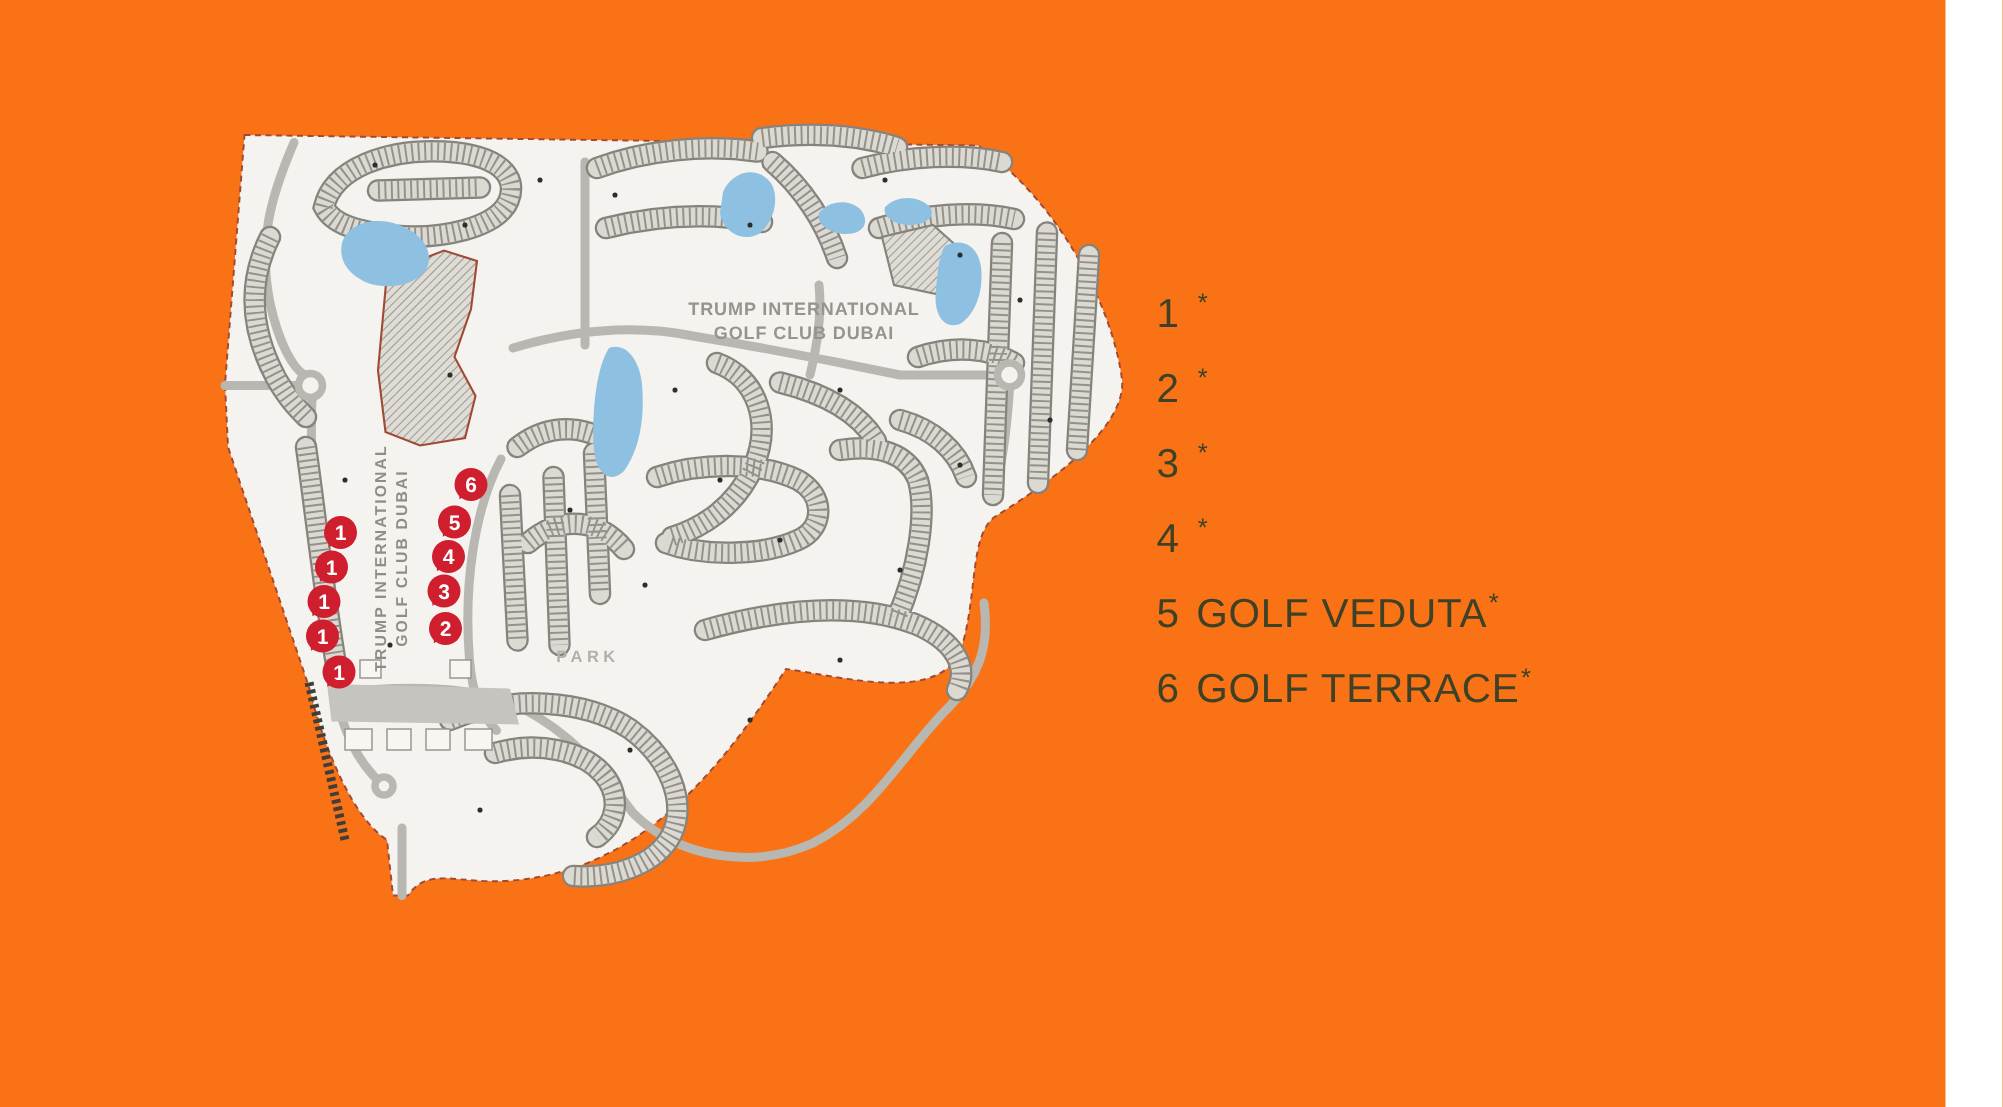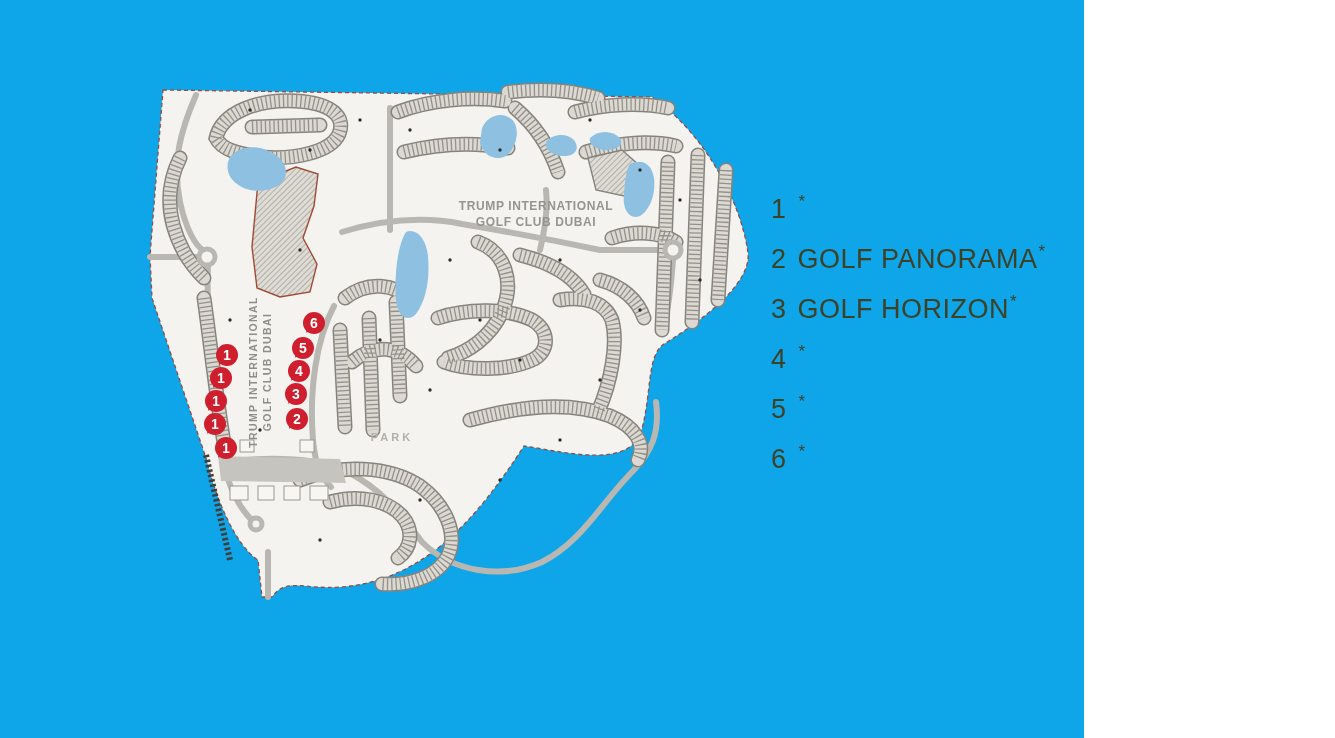--- a/index.html
+++ b/index.html
@@ -1,18 +1,18 @@
 <!DOCTYPE html>
 <html><head>
 <meta charset="utf-8">
 <style>
   html,body{margin:0;padding:0;}
   .stage{
-    position:relative;width:1084px;height:738px;overflow:hidden;
-    background:#0ea5e9;font-family:"Liberation Sans",sans-serif;
+    position:relative;width:1297px;height:738px;overflow:hidden;
+    background:#f97316;font-family:"Liberation Sans",sans-serif;
   }
   
   .map-svg{position:absolute;left:0;top:0;}
   .land{fill:#f4f3f0;}
   .boundary{fill:none;stroke:#a04a36;stroke-width:1.3;stroke-dasharray:4 3;}
   .railway{stroke:#3f3e3b;stroke-width:6;stroke-dasharray:2.5 2.5;fill:none;}
   .roads{fill:none;stroke:#b9b7b1;stroke-width:6;stroke-linecap:round;}
   .roundabout{fill:#f4f3f0;stroke:#b9b7b1;stroke-width:5;}
   .spine-outer{fill:none;stroke:#85837c;stroke-width:15;stroke-linecap:round;}
   .spine-mid{fill:none;stroke:#dbd9d2;stroke-width:12;stroke-linecap:round;}
@@ -142,35 +142,35 @@
   <div class="marker" style="left:292px;top:337px">5</div>
   <div class="marker" style="left:303px;top:312px">6</div>
 
   <div class="legend">
     <div class="legend-item">
       <span class="legend-num">1</span>
       <span class="legend-star">*</span>
     </div>
     <div class="legend-item">
       <span class="legend-num">2</span>
-      <span class="legend-name">GOLF PANORAMA</span>
       <span class="legend-star">*</span>
     </div>
     <div class="legend-item">
       <span class="legend-num">3</span>
-      <span class="legend-name">GOLF HORIZON</span>
       <span class="legend-star">*</span>
     </div>
     <div class="legend-item">
       <span class="legend-num">4</span>
       <span class="legend-star">*</span>
     </div>
     <div class="legend-item">
       <span class="legend-num">5</span>
+      <span class="legend-name">GOLF VEDUTA</span>
       <span class="legend-star">*</span>
     </div>
     <div class="legend-item">
       <span class="legend-num">6</span>
+      <span class="legend-name">GOLF TERRACE</span>
       <span class="legend-star">*</span>
     </div>
   </div>
 
 </div>
 
 </body></html>

